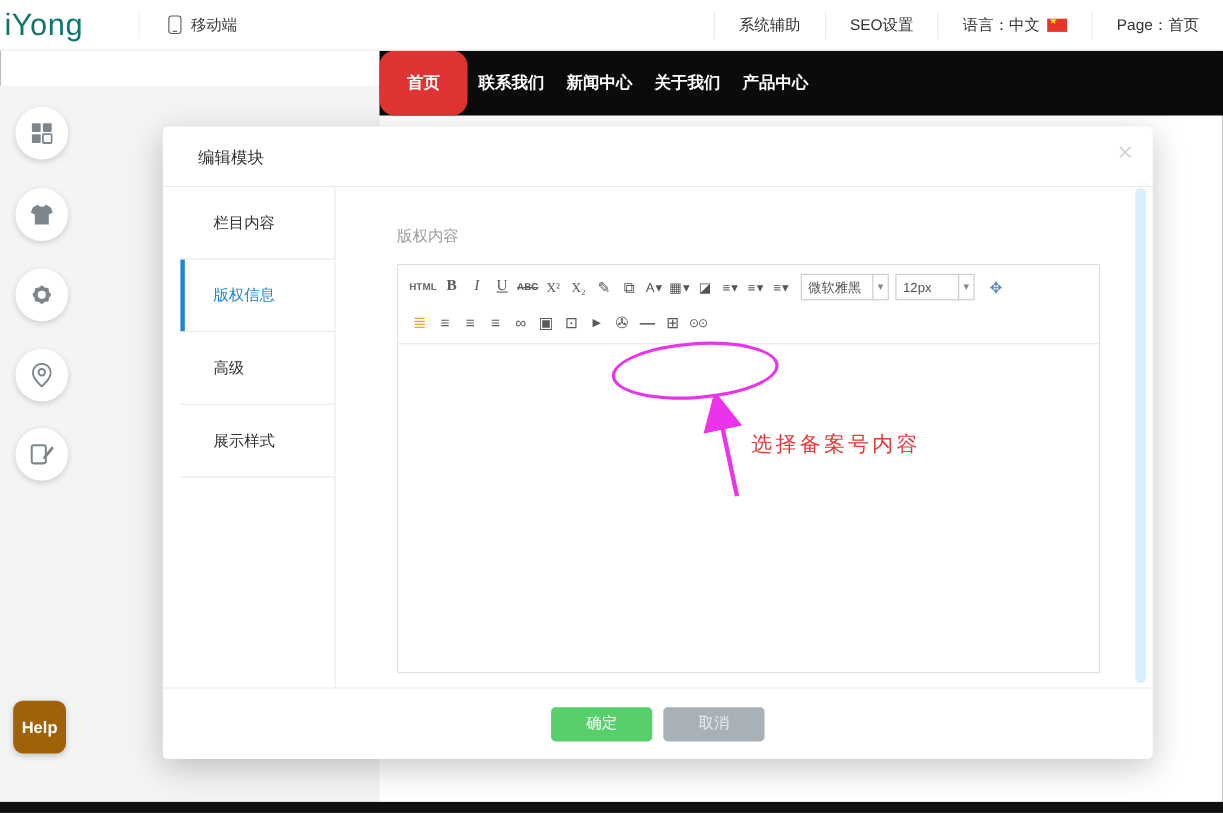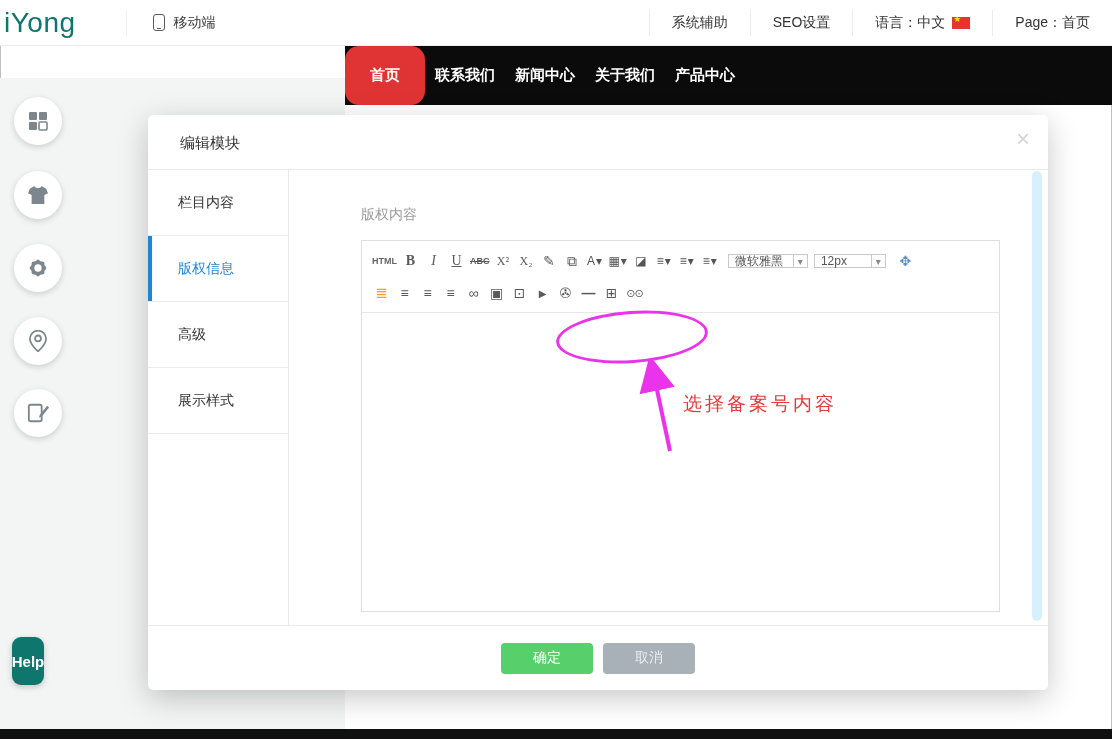--- a/index.html
+++ b/index.html
@@ -18,31 +18,31 @@
   .flag::before {content:"★"; position:absolute; left:1px; top:-3px; color:#ffde00; font-size:9px;}
 
   
   .nav {position:absolute; left:345px; right:0; top:46px; height:59px; background:#0b0b0b; display:flex; z-index:2;}
   .nav-item {width:80px; display:flex; align-items:center; justify-content:center; color:#fff; font-size:15px; font-weight:600; cursor:pointer;border-radius:14px;}
   .nav-item.active {background:#e03434;}
 
   
   .left-panel {position:absolute; left:0; top:78px; width:345px; height:651px; background:#f3f4f4;}
   .side-btn {position:absolute; left:14px; width:48px; height:48px; border-radius:50%; background:#fff; box-shadow:0 2px 6px rgba(0,0,0,.16); display:flex; align-items:center; justify-content:center; cursor:pointer;}
-  .help-btn {position:absolute; left:12px; top:559px; width:32px; height:48px; border-radius:9px; background:#0f766e; color:#fff; font-size:15px; font-weight:bold; display:flex; align-items:center; justify-content:center; box-shadow:0 2px 6px rgba(0,0,0,.2); cursor:pointer;}
+  .help-btn {position:absolute; left:12px; top:559px; width:48px; height:48px; border-radius:9px; background:#a16207; color:#fff; font-size:15px; font-weight:bold; display:flex; align-items:center; justify-content:center; box-shadow:0 2px 6px rgba(0,0,0,.2); cursor:pointer;}
 
   
   .bottom-bar {position:absolute; left:0; right:0; bottom:0; height:10px; background:#101010;}
 
   
   .modal {position:absolute; left:148px; top:115px; width:900px; height:575px; background:#fff; border-radius:5px; box-shadow:0 8px 30px rgba(0,0,0,.22); z-index:10;}
   .modal-header {position:absolute; top:0; left:0; right:0; height:55px; border-bottom:1px solid #e9e9e9;}
   .modal-title {position:absolute; left:32px; top:19px; font-size:15px; color:#333;}
   .modal-close {position:absolute; right:18px; top:12px; font-size:24px; color:#d6d6d6; cursor:pointer; line-height:1;}
-  .modal-tabs {position:absolute; left:0; top:55px; bottom:65px; width:141px; border-right:1px solid #e9e9e9;}
+  .modal-tabs {position:absolute; left:16px; top:55px; bottom:65px; width:141px; border-right:1px solid #e9e9e9;}
   .modal-tab {height:66px; border-bottom:1px solid #e9e9e9; display:flex; align-items:center; padding-left:30px; font-size:14px; color:#333; cursor:pointer; position:relative;}
   .modal-tab.active {color:#1d86d8;}
   .modal-tab.active::before {content:""; position:absolute; left:0; top:0; bottom:0; width:4px; background:#1d86d8;}
   .modal-content {position:absolute; left:142px; top:55px; right:0; bottom:65px;}
   .content-label {position:absolute; left:71px; top:36px; font-size:14px; color:#9b9b9b;}
 
   
   .editor {position:absolute; left:71px; top:70px; width:639px; height:372px; border:1px solid #dfdfdf; background:#fff;}
   .editor-toolbar {border-bottom:1px solid #e7e7e7; padding:5px 8px 4px;}
   .tb-row {display:flex; align-items:center; height:30px;}
@@ -55,21 +55,21 @@
   [data-name="underline-button"] {text-decoration:underline; font-family:"Liberation Serif",serif;}
   [data-name="strikethrough-button"] {text-decoration:line-through; font-size:9px; font-weight:bold;}
   [data-name="superscript-button"],[data-name="subscript-button"] {font-size:12px; font-family:"Liberation Serif",serif;}
   [data-name="font-color-button"],[data-name="bg-color-button"],[data-name="remove-format-button"],
   [data-name="line-height-button"],[data-name="align-button"],[data-name="indent-button"] {font-size:12px; letter-spacing:1px; color:#555;}
   [data-name="highlight-list-button"] {color:#f0a32f; font-size:15px;}
   [data-name="video-button"] {font-size:10px;}
   [data-name="hr-button"] {font-weight:bold;}
   [data-name="binoculars-button"] {font-size:11px; letter-spacing:-1px;}
   [data-name="fullscreen-button"] {margin-left:8px; font-size:14px; color:#5a8fc0;}
-  .tb-select {display:inline-flex; align-items:center; justify-content:space-between; border:1px solid #c9c9c9; height:14px; margin-left:6px; font-size:12px; color:#555; cursor:pointer; background:#fff;}
+  .tb-select {display:inline-flex; align-items:center; justify-content:space-between; border:1px solid #c9c9c9; height:24px; margin-left:6px; font-size:12px; color:#555; cursor:pointer; background:#fff;}
   [data-name="font-family-select"] {width:80px;}
   [data-name="font-size-select"] {width:72px;}
   .sel-label {padding:0 6px; white-space:nowrap; overflow:hidden;}
   .sel-caret {border-left:1px solid #c9c9c9; padding:0 4px; color:#888; font-size:10px; height:100%; display:flex; align-items:center;}
   .editor-body {padding:14px 6px; font-size:13px; color:#333; line-height:1.55; cursor:text;}
   .sel-text {background:#3593e0; color:#fff; padding:1px 2px;}
   .editor-link {color:#2a7cc7; text-decoration:underline; cursor:pointer;}
 
   
   .modal-footer {position:absolute; left:0; right:0; bottom:0; height:65px; border-top:1px solid #ececec; display:flex; align-items:center; justify-content:center; gap:10px;}

